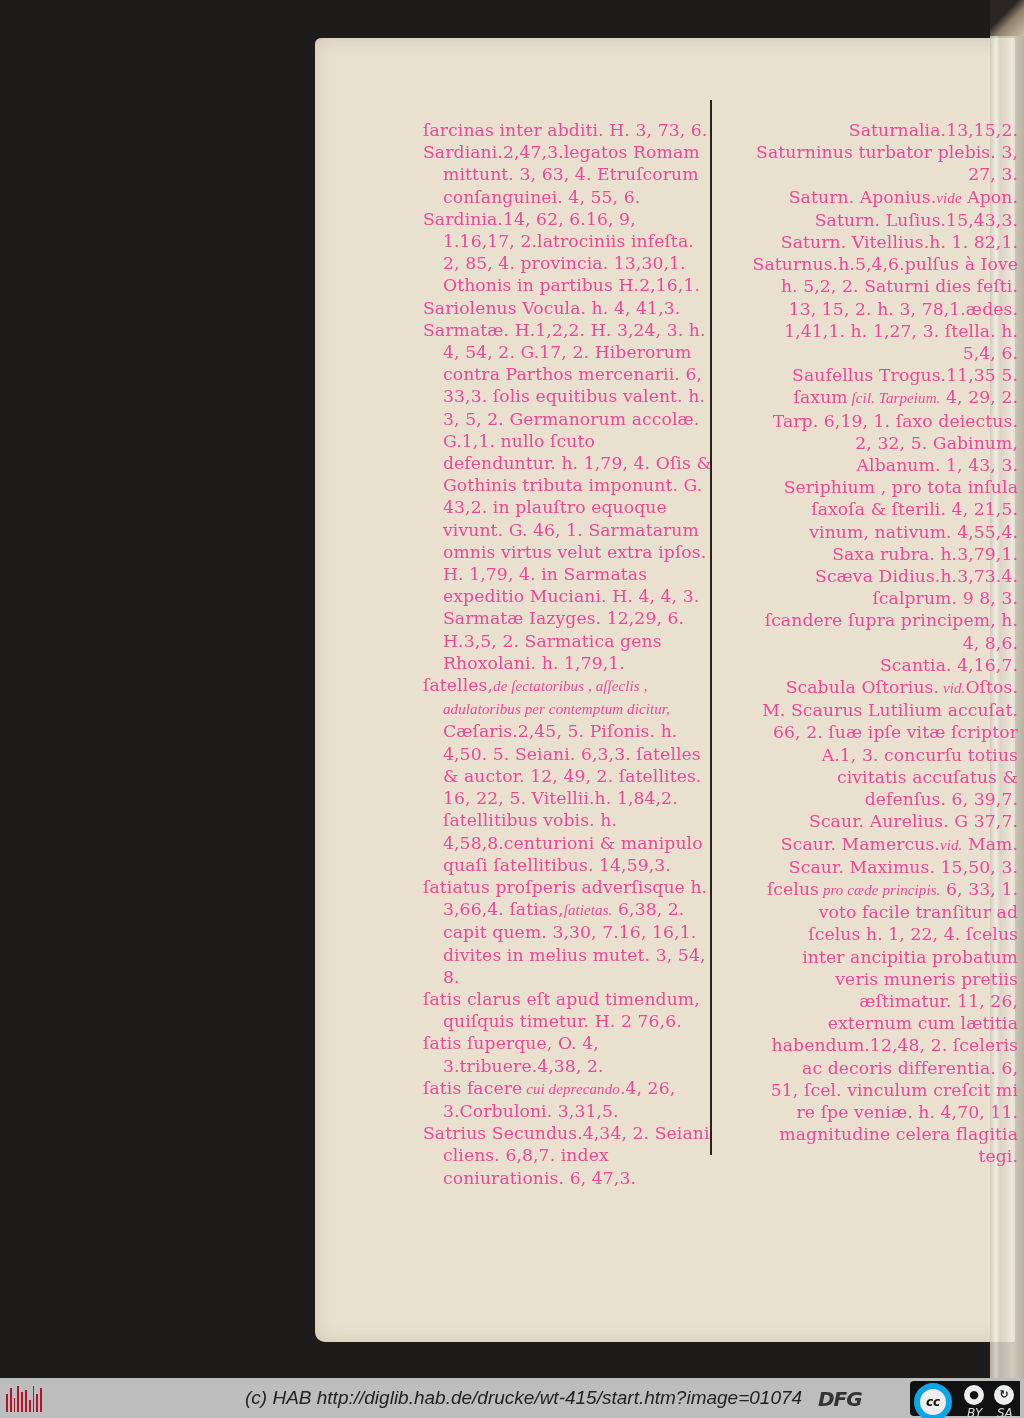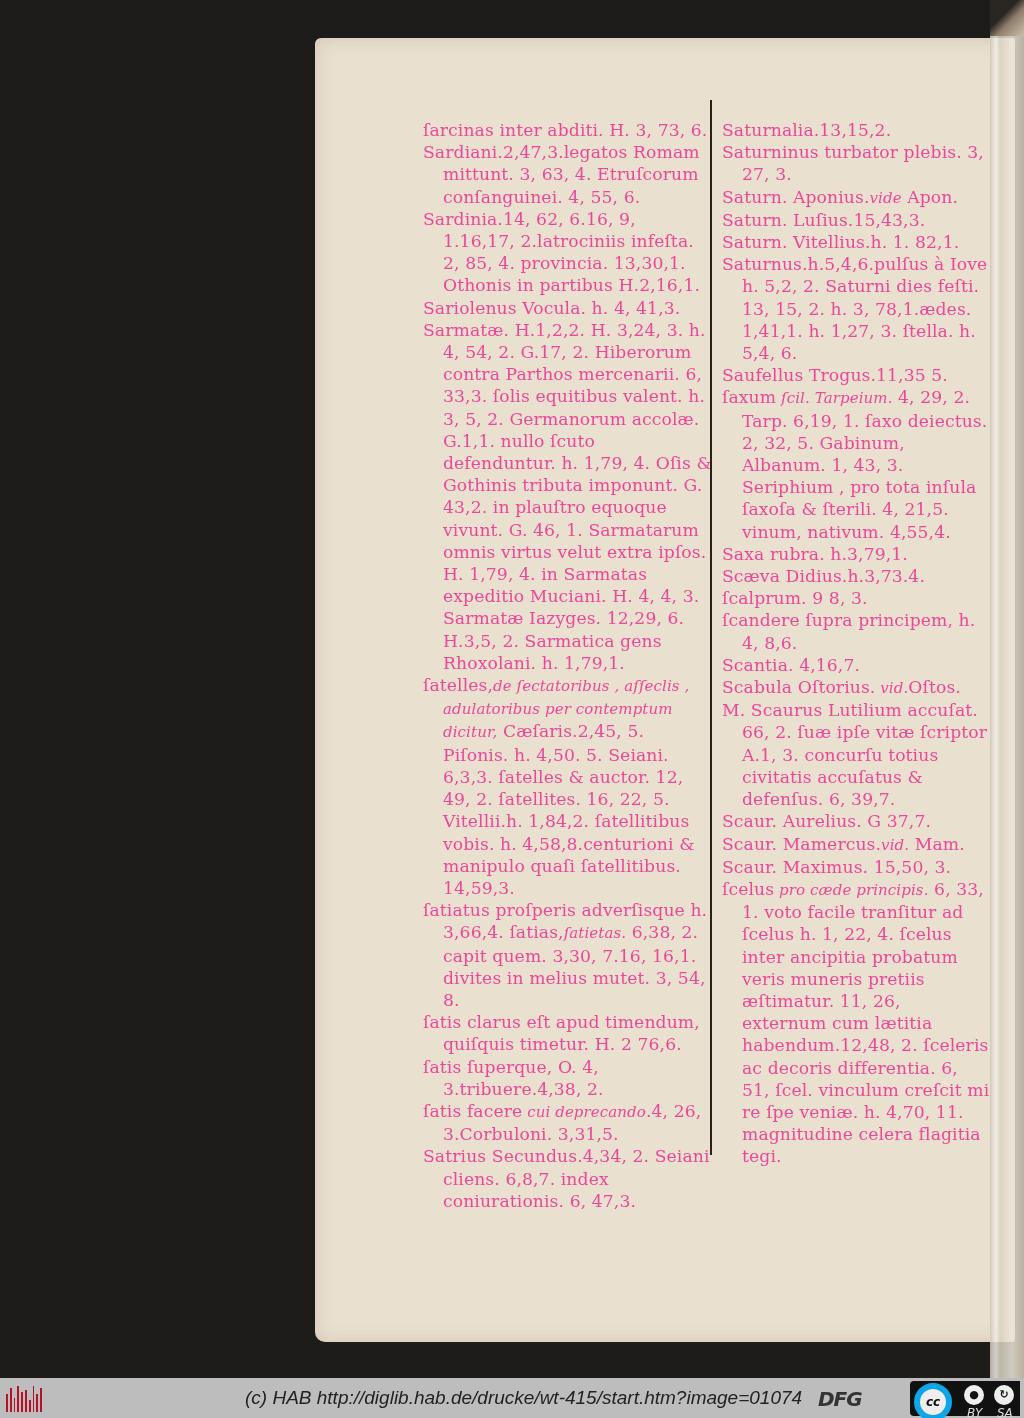--- a/index.html
+++ b/index.html
@@ -29,27 +29,27 @@
   }
   .column {
     position:absolute; top:95px;
     color:#ec4899;
     font-size:17.2px;
     line-height:22.2px;
     letter-spacing:0.1px;
     margin-top:24px;
   }
   .col-left { left:423px; width:290px; }
-  .col-right { left:722px; width:268px; overflow:hidden; }
+  .col-right { left:750px; width:268px; overflow:hidden;text-align:right; }
   .divider {
     position:absolute; left:710px; top:100px; width:2px; height:1055px;
     background:#2b2118;
   }
   .entry { margin:0; padding-left:20px; text-indent:-20px; }
-  .entry .it { font-style:italic; font-size:15px; }
+  .entry .it { font-style:italic; font-size:15px;font-family:Liberation Serif, serif; }
   .footer {
     position:absolute; left:0; top:1378px; width:1024px; height:40px;
     background:#bdbdbd;
     font-family:"Liberation Sans", sans-serif;
     font-style:italic;
   }
   .hab-logo {
     position:absolute; left:6px; top:6px; width:36px; height:28px;
     display:flex; gap:2px; align-items:flex-end;
   }

